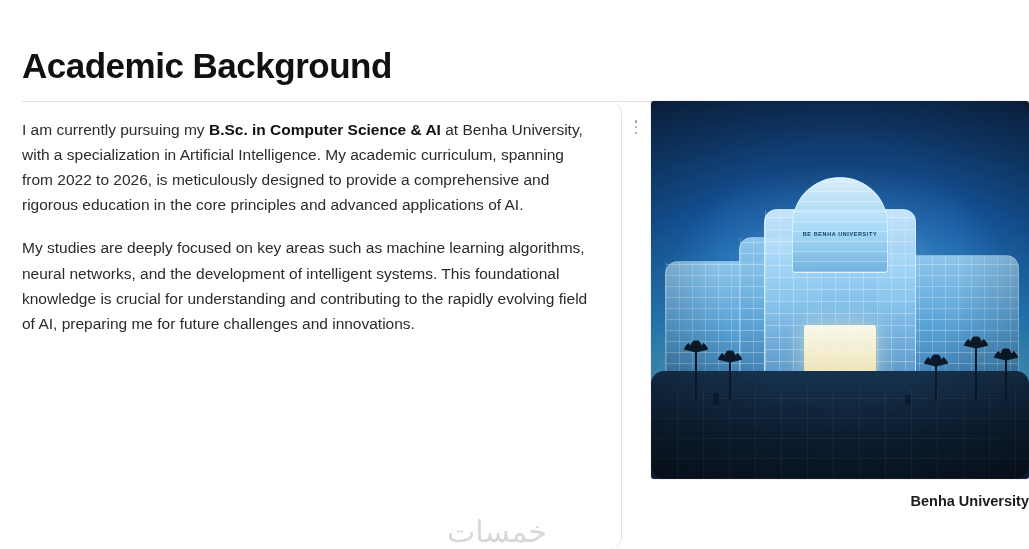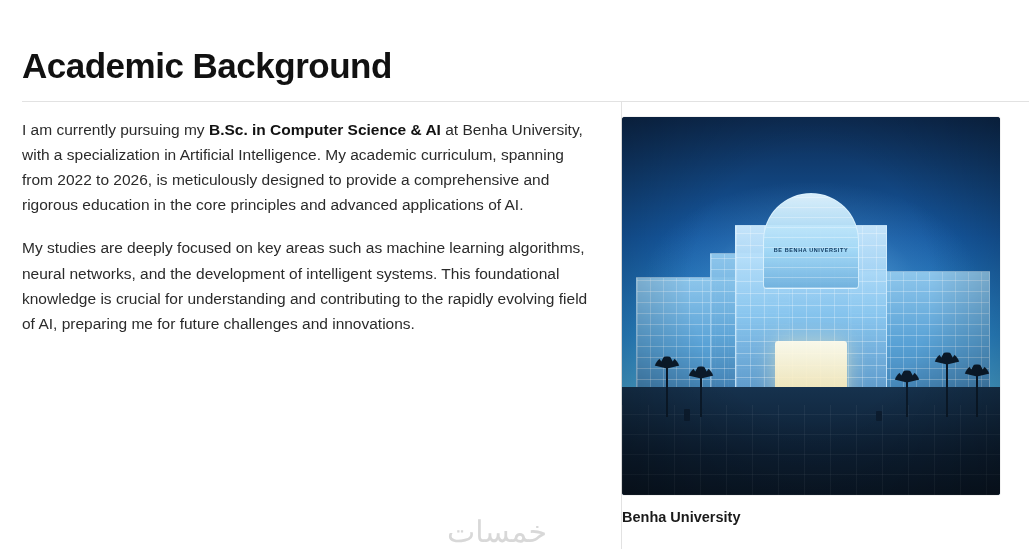--- a/index.html
+++ b/index.html
@@ -1,15 +1,15 @@
 <!DOCTYPE html>
 <html><head>
 <meta charset="utf-8">
 <style>
-  * { box-sizing: border-box; }
+  * { box-sizing: border-box; border-radius: 13px; }
   html, body {
     margin: 0;
     padding: 0;
     width: 1029px;
     height: 549px;
     background: #ffffff;
     font-family: "Liberation Sans", sans-serif;
     color: #1a1a1a;
     overflow: hidden;
   }
@@ -69,24 +69,24 @@
     bottom: 0;
     font-size: 30px;
     color: #d8d8d8;
     letter-spacing: 1px;
     direction: rtl;
     user-select: none;
   }
   .media-col {
     flex: 1;
     position: relative;
-    padding-top: 16px;
+    padding-top: 0;
     display: flex;
     flex-direction: column;
-    align-items: flex-start;
+    align-items: flex-end;
   }
   .drag-handle {
     position: absolute;
     left: 9px;
     top: 17px;
     width: 10px;
     height: 18px;
     display: flex;
     flex-direction: column;
     justify-content: space-between;

